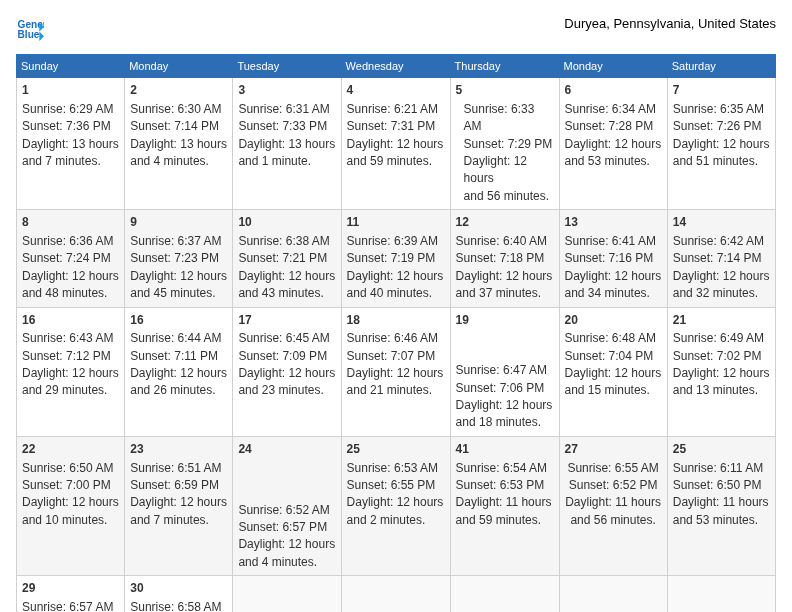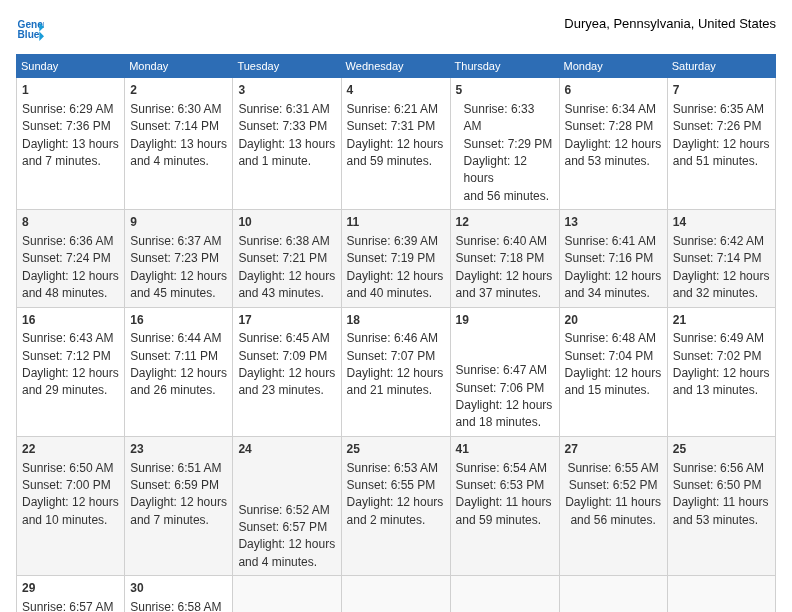--- a/index.html
+++ b/index.html
@@ -306,21 +306,21 @@
           </td>
           <td>
             <span class="day-number">27</span>
             <div class="day-info" style="white-space: pre-line; text-align: center;">Sunrise: 6:55 AM
 Sunset: 6:52 PM
 Daylight: 11 hours
 and 56 minutes.</div>
           </td>
           <td>
             <span class="day-number">25</span>
-            <div class="day-info" style="white-space: pre-line;">Sunrise: 6:56 AM
+            <div class="day-info" style="white-space: pre-line;">Sunrise: 6:11 AM
 Sunset: 6:50 PM
 Daylight: 11 hours
 and 53 minutes.</div>
           </td>
         </tr>
         <tr>
           <td>
             <span class="day-number">29</span>
             <div class="day-info" style="white-space: pre-line;">Sunrise: 6:57 AM
 Sunset: 6:48 PM

